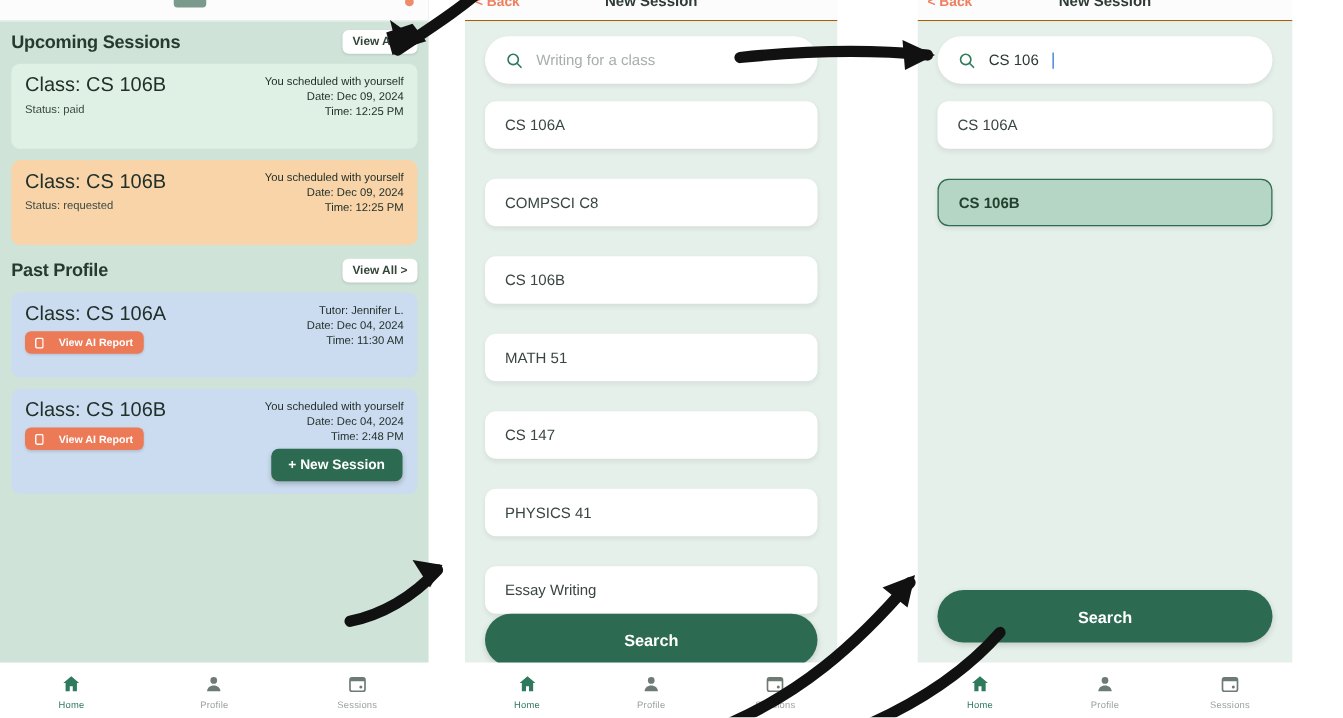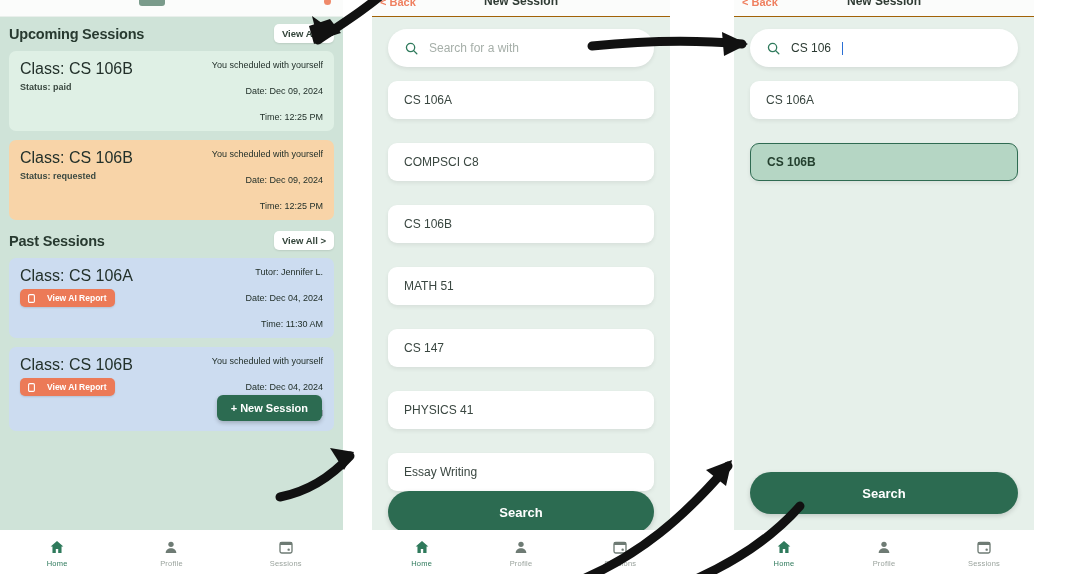--- a/index.html
+++ b/index.html
@@ -66,23 +66,23 @@
     margin-bottom:9px;
     min-height:68px;
     box-sizing:border-box;
     position:relative;
     display:flex;justify-content:space-between;
   }
   .sess-card.mint{background:#dff0e5;}
   .sess-card.peach{background:#f8d4a8;}
   .sess-card.blue{background:#ccdcf0;}
   .sc-left{display:flex;flex-direction:column;gap:4px;align-items:flex-start;}
-  .sc-right{display:flex;flex-direction:column;gap:16px;align-items:flex-end;text-align:right;}
+  .sc-right{display:flex;flex-direction:column;gap:2px;align-items:flex-end;text-align:right;}
   .sc-class{font-size:16px;color:#22302a;}
-  .sc-status{font-size:9px;color:#3c4a42;font-weight:bold;}
+  .sc-status{font-size:9px;color:#3c4a42;}
   .sc-line{font-size:9px;color:#22302a;}
   .ai-btn{
     background:#ec7a57;color:#ffffff;
     border-radius:5px;padding:4px 8px;
     font-size:8.5px;font-weight:bold;
     display:flex;align-items:center;gap:12px;
     box-shadow:0 1px 2px rgba(0,0,0,.12);
   }
   .newsess-btn{
     position:absolute;right:12px;bottom:10px;
@@ -173,21 +173,21 @@
             <div class="sc-status">Status: requested</div>
           </div>
           <div class="sc-right">
             <div class="sc-line">You scheduled with yourself</div>
             <div class="sc-line">Date: Dec 09, 2024</div>
             <div class="sc-line">Time: 12:25 PM</div>
           </div>
         </div>
 
         <div class="section-head" style="margin-top:11px;">
-          <div class="section-title">Past Sessions</div>
+          <div class="section-title">Past Profile</div>
           <div class="viewall">View All &gt;</div>
         </div>
 
         <div class="sess-card blue">
           <div class="sc-left">
             <div class="sc-class">Class: CS 106A</div>
             <div class="ai-btn">
               <svg class="doc" width="7" height="9" viewBox="0 0 7 9">
                   <rect x="0.6" y="0.6" width="5.8" height="7.8" rx="1.2" fill="none" stroke="#ffffff" stroke-width="1.1"></rect>
                 </svg>
@@ -252,21 +252,21 @@
       <div class="back-link">&lt; Back</div>
       <div class="header-title">New Session</div>
     </div>
     <div class="phone-body">
       <div class="search-area">
         <div class="searchbox">
           <svg width="15" height="15" viewBox="0 0 24 24">
               <circle cx="10.5" cy="10.5" r="6.6" fill="none" stroke="#2f7a5c" stroke-width="2.1"></circle>
               <line x1="15.4" y1="15.4" x2="20.5" y2="20.5" stroke="#2f7a5c" stroke-width="2.1" stroke-linecap="round"></line>
             </svg>
-          <span class="search-text">Search for a with</span>
+          <span class="search-text">Writing for a class</span>
         </div>
         <div class="class-list">
           <div class="class-item">CS 106A</div>
           <div class="class-item">COMPSCI C8</div>
           <div class="class-item">CS 106B</div>
           <div class="class-item">MATH 51</div>
           <div class="class-item">CS 147</div>
           <div class="class-item">PHYSICS 41</div>
           <div class="class-item">Essay Writing</div>
         </div>

